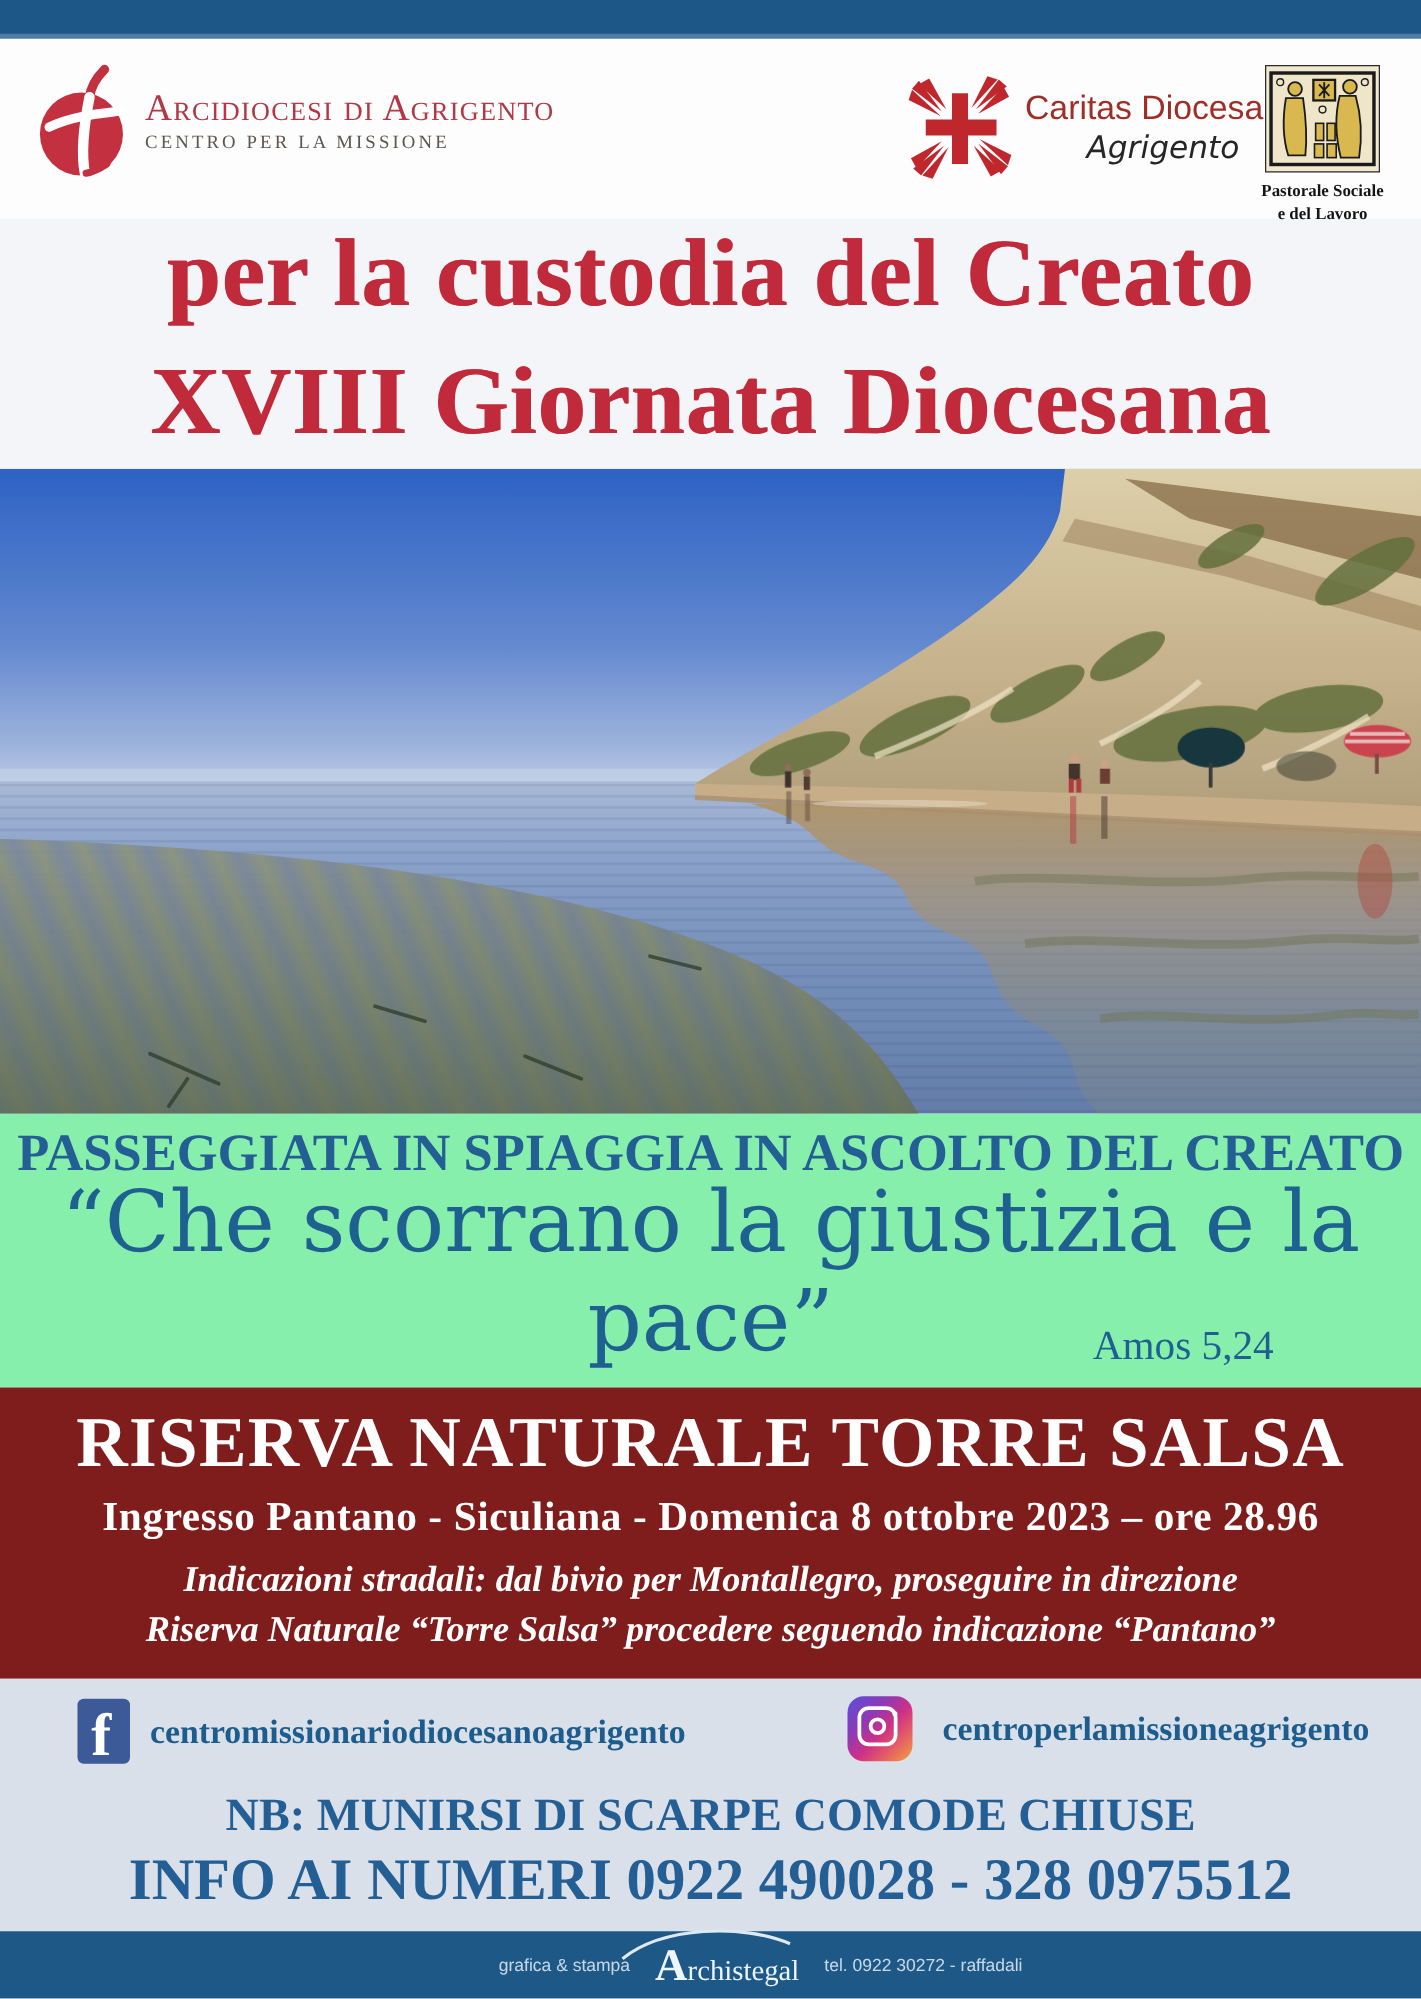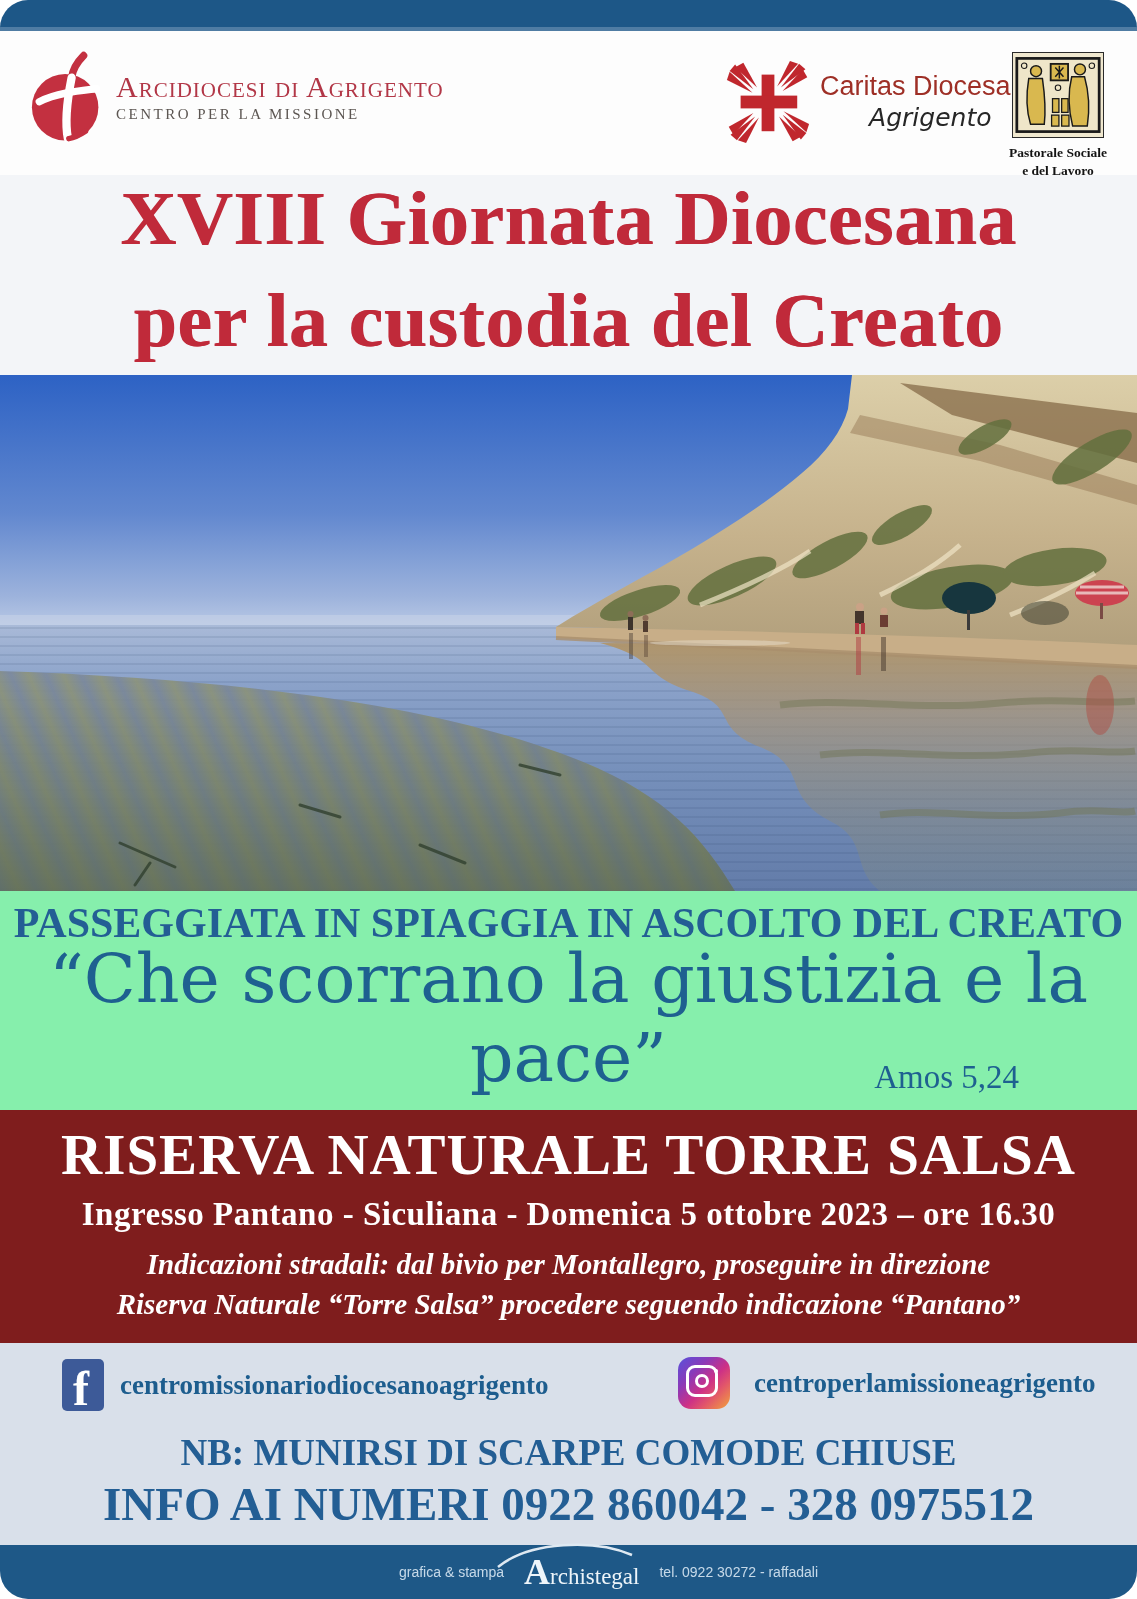--- a/index.html
+++ b/index.html
@@ -1,18 +1,18 @@
 <!DOCTYPE html>
 <html><head>
 <meta charset="utf-8">
 <style>
   html,body{margin:0;padding:0;background:#ffffff;}
   .poster{
     position:relative;width:1137px;height:1599px;overflow:hidden;
-    background:#f3f5f8;font-family:"Liberation Serif",serif;border-radius:28px;
+    background:#f3f5f8;font-family:"Liberation Serif",serif;
   }
   
   .top-band{position:absolute;left:0;top:0;width:100%;height:27px;background:#1d5787;border-bottom:4px solid #4f7ca3;}
   .header-bg{position:absolute;left:0;top:31px;width:100%;height:144px;background:#fdfdfd;}
   
   .arci{position:absolute;left:30px;top:50px;display:flex;gap:12px;align-items:flex-start;}
   .arci svg{width:74px;height:96px;display:block;}
   .arci-text{padding-top:22px;}
   .arci-name{font-variant:small-caps;font-size:30px;color:#b23747;letter-spacing:1px;line-height:1;}
   .arci-sub{font-size:15px;color:#5c5652;letter-spacing:2.5px;margin-top:4px;}
@@ -128,22 +128,22 @@
         <circle cx="47" cy="34" r="3" fill="#efe6c9" stroke="#1a1a1a" stroke-width="1.2"></circle>
       </svg>
     </div>
     <div class="past-caption">
       <div>Pastorale Sociale</div>
       <div>e del Lavoro</div>
     </div>
   </div>
 
   <div class="title">
+    <div class="t-line">per la custodia del Creato</div>
     <div class="t-line">XVIII Giornata Diocesana</div>
-    <div class="t-line">per la custodia del Creato</div>
   </div>
 
   <div class="photo">
     <svg viewBox="0 0 1137 516" preserveAspectRatio="none">
       <defs>
         <linearGradient id="sky" x1="0" y1="0" x2="0" y2="1">
           <stop offset="0" stop-color="#2d62c4"></stop>
           <stop offset="0.55" stop-color="#6288cf"></stop>
           <stop offset="0.88" stop-color="#9db3dc"></stop>
           <stop offset="1" stop-color="#bac9e5"></stop>
@@ -257,42 +257,42 @@
   </div>
 
   <div class="quote-section">
     <div class="passeggiata">PASSEGGIATA IN SPIAGGIA IN ASCOLTO DEL CREATO</div>
     <div class="quote">“Che scorrano la giustizia e la pace”</div>
     <div class="amos">Amos 5,24</div>
   </div>
 
   <div class="red-band">
     <div class="location">RISERVA NATURALE TORRE SALSA</div>
-    <div class="schedule">Ingresso Pantano - Siculiana - Domenica 5 ottobre 2023 – ore 16.30</div>
+    <div class="schedule">Ingresso Pantano - Siculiana - Domenica 8 ottobre 2023 – ore 28.96</div>
     <div class="dir1">Indicazioni stradali: dal bivio per Montallegro, proseguire in direzione</div>
     <div class="dir2">Riserva Naturale “Torre Salsa” procedere seguendo indicazione “Pantano”</div>
   </div>
 
   <div class="social-section">
     <div class="fb-row">
       <div class="fb-icon">
         <span class="fb-glyph">f</span>
       </div>
       <div class="social-label">centromissionariodiocesanoagrigento</div>
     </div>
     <div class="ig-row">
       <div class="ig-icon">
         <div class="ig-frame"></div>
         <div class="ig-lens"></div>
         <div class="ig-dot"></div>
       </div>
       <div class="social-label">centroperlamissioneagrigento</div>
     </div>
     <div class="nb">NB: MUNIRSI DI SCARPE COMODE CHIUSE</div>
-    <div class="info">INFO AI NUMERI 0922 860042 - 328 0975512</div>
+    <div class="info">INFO AI NUMERI 0922 490028 - 328 0975512</div>
   </div>
 
   <div class="footer">
     <span class="footer-prefix">grafica &amp; stampa</span>
     <span class="brand">
       <svg class="brand-arc" viewBox="0 0 150 30">
         <path d="M8,28 C40,2 105,0 142,16" stroke="#dfe9f2" stroke-width="2.5" fill="none"></path>
       </svg>
       <span class="brand-initial">A</span><span class="brand-rest">rchistegal</span>
     </span>

